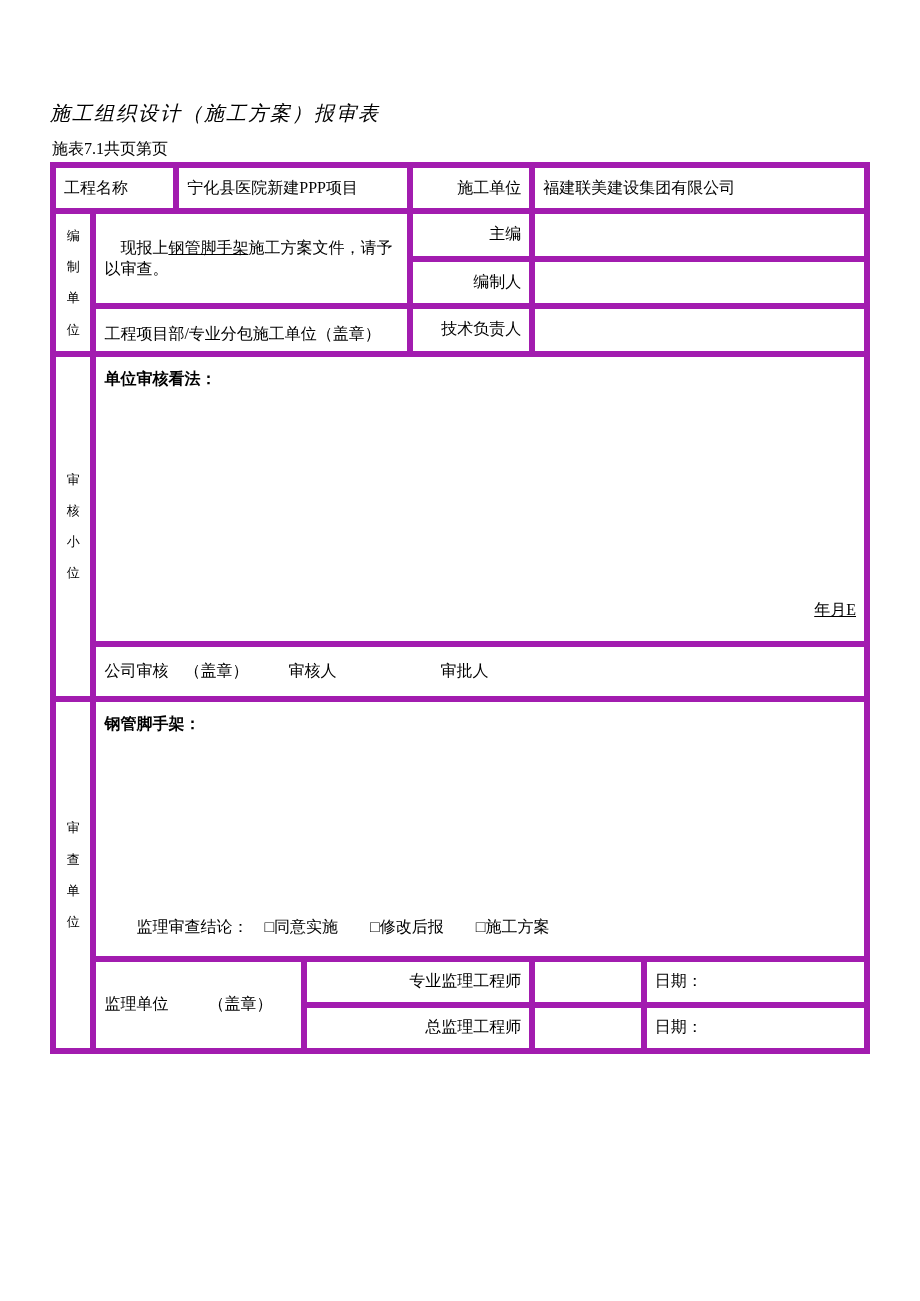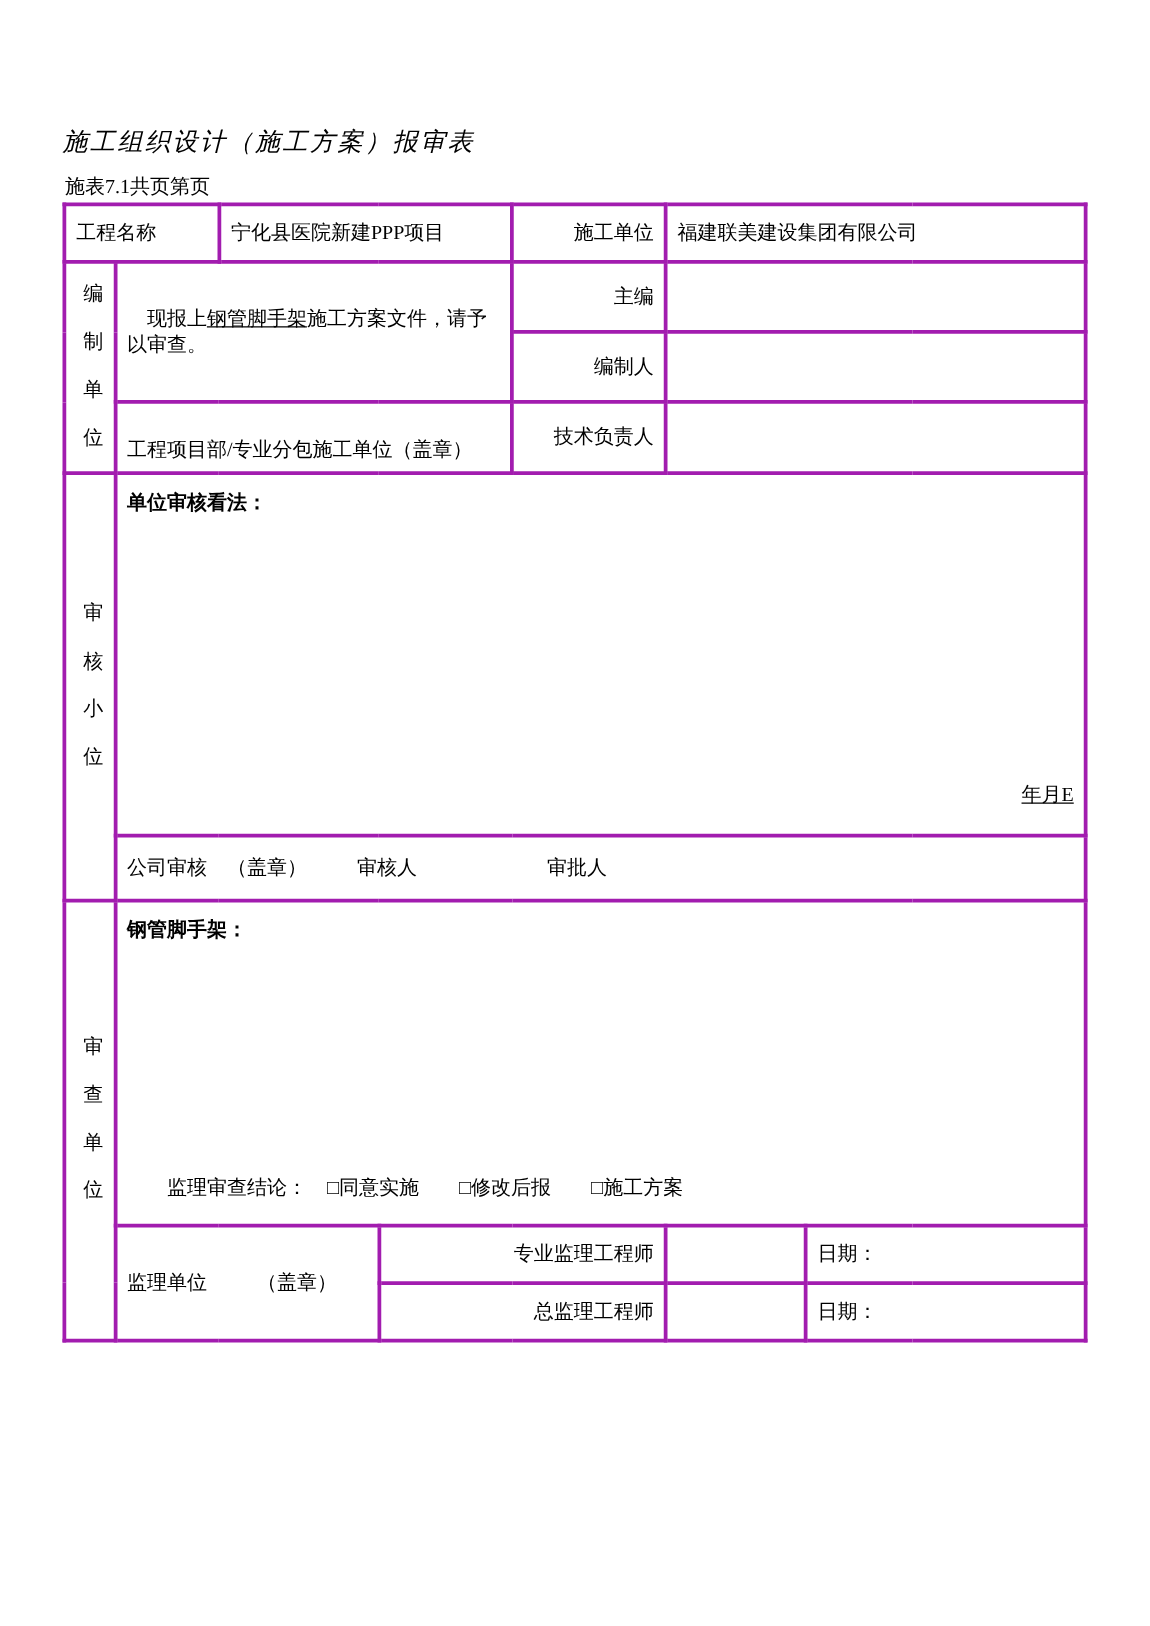--- a/index.html
+++ b/index.html
@@ -24,29 +24,29 @@
       margin-bottom: 2px;
       padding: 0 2px;
       font-family: Liberation Serif, serif;
     }
     table {
       border-collapse: collapse;
       width: 100%;
       table-layout: fixed;
     }
     td {
-      border: 3px solid #a21caf;
+      border: 6px solid #a21caf;
       padding: 6px 8px;
       vertical-align: middle;
       font-size: 16px;
     }
     .center { text-align: right; }
     .vlabel {
-      text-align: right;
-      font-size: 16px;
+      text-align: center;
+      font-size: 13px;
       line-height: 2.4;
     }
     .row-tall { height: 46px; }
     .underline { text-decoration: underline; margin-top: 24px; }
     .bigcell {
       vertical-align: top;
       position: relative;
     }
     .bigcell-inner { padding: 6px 0; font-weight: bold; }
     .date-br {

